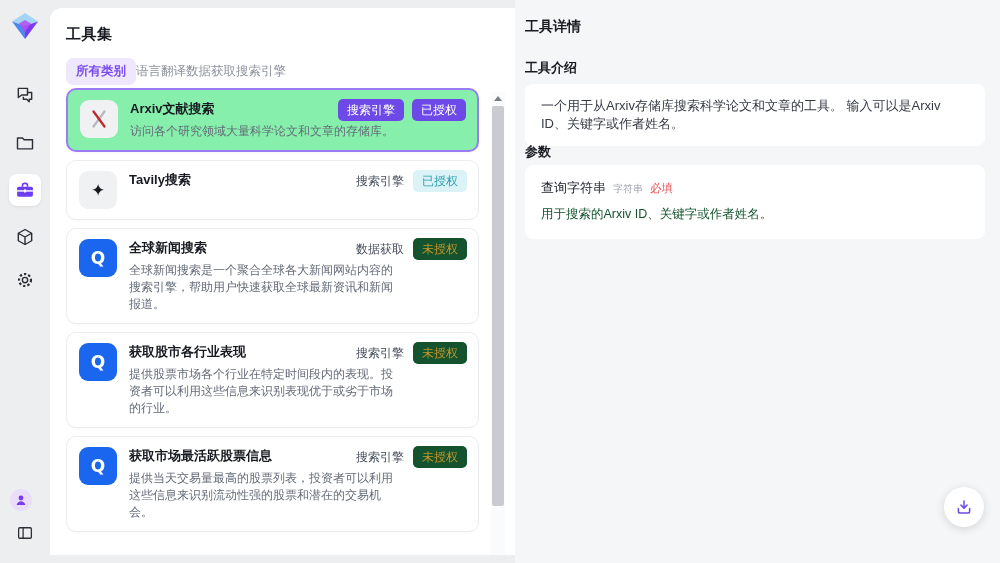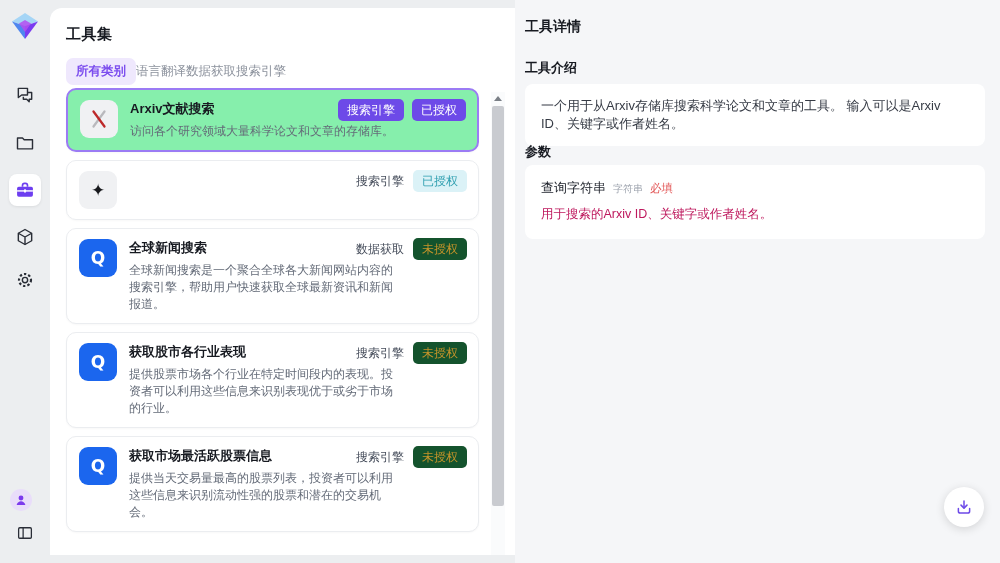--- a/index.html
+++ b/index.html
@@ -55,21 +55,21 @@
   .detail-title { position:absolute; left:10px; top:18px; font-size:14px; font-weight:bold; }
   .sec-heading { position:absolute; left:10px; font-size:13px; font-weight:bold; }
   .intro-heading { top:59px; }
   .intro-box { position:absolute; left:10px; top:84px; width:460px; background:#fff; border-radius:8px; padding:13px 16px; font-size:13px; color:#363b45; }
   .params-heading { top:143px; }
   .param-box { position:absolute; left:10px; top:165px; width:460px; background:#fff; border-radius:8px; padding:14px 16px 16px; }
   .param-line1 { display:flex; align-items:baseline; gap:7px; }
   .param-name { font-size:13px; font-weight:normal; color:#1c2029; }
   .param-type { font-size:10px; color:#9aa0ab; }
   .param-required { font-size:11.5px; color:#e25555; }
-  .param-desc { margin-top:9px; font-size:12.5px; color:#be185d; }
+  .param-desc { margin-top:9px; font-size:12.5px; color:#14532d; }
 
   
   .fab { position:absolute; left:944px; top:487px; width:40px; height:40px; border-radius:50%; background:#fff;
          box-shadow:0 2px 10px rgba(0,0,0,.14); display:flex; align-items:center; justify-content:center; cursor:pointer; }
   .brand { position:absolute; left:925px; top:529px; width:66px; text-align:center; color:#2b2e33; }
   .brand .line { display:flex; align-items:baseline; justify-content:center; gap:3px; }
   .brand .intel { font-size:13.5px; font-weight:bold; letter-spacing:.2px;margin-top:37px; }
   .brand .core { font-size:11px; letter-spacing:1.5px; text-transform:uppercase; }
   .brand .ultra { display:inline-block; margin-left:36px; margin-top:1px; font-size:6.5px; color:#fff; background:#9a9ea5; border-radius:2px; padding:1px 4px; letter-spacing:.5px; text-transform:uppercase; }
 
@@ -161,20 +161,21 @@
         <span class="badge filled">搜索引擎</span>
         <span class="badge filled">已授权</span>
       </div>
     </div>
 
     <div class="card">
       <div class="tool-icon">
         <span class="star">✦</span>
       </div>
       <div class="card-body">
+        <div class="card-title">Tavily搜索</div>
       </div>
       <div class="card-badges">
         <span class="badge plain">搜索引擎</span>
         <span class="badge cyan">已授权</span>
       </div>
     </div>
 
     <div class="card">
       <div class="tool-icon blue">
         <span class="q">Q</span>

